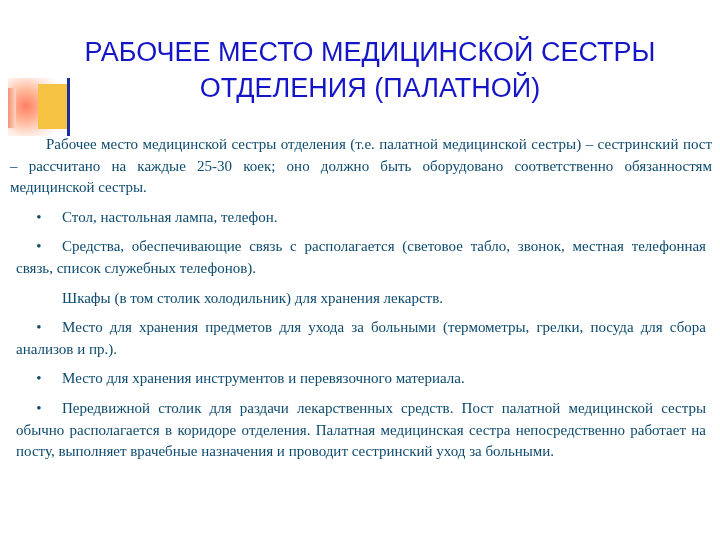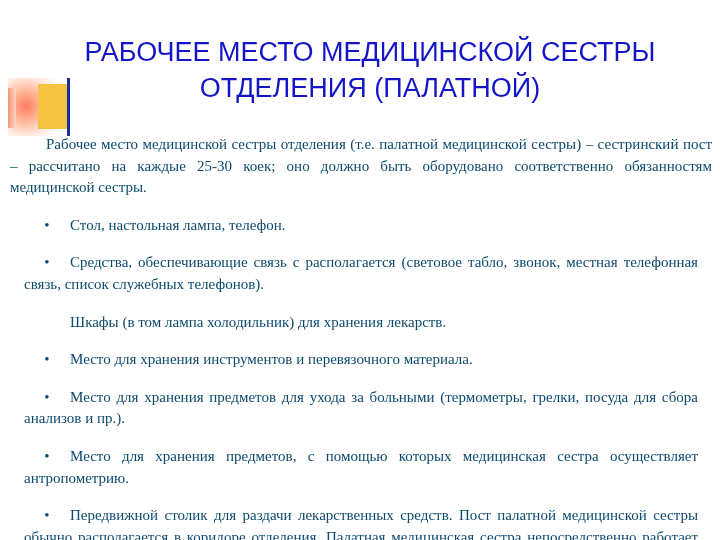--- a/index.html
+++ b/index.html
@@ -93,21 +93,21 @@
 
   .para {
     margin: 0 0 0 0;
     text-indent: 36px;
     padding: 0 2px 0 2px;
   }
 
   .bullet-line {
     position: relative;
     padding-left: 0;
-    margin: 16px;
+    margin: 8px;
   }
   .bullet-line .btext {
     display: inline;
   }
   
   .bullet-hang {
     padding-left: 0;
     text-indent: 0;
   }
   .bullet-hang .marker-inline {
@@ -131,25 +131,24 @@
   <div class="slide-title">РАБОЧЕЕ МЕСТО МЕДИЦИНСКОЙ СЕСТРЫ ОТДЕЛЕНИЯ (ПАЛАТНОЙ)</div>
 
   <div class="body-block">
 
     <div class="para">Рабочее место медицинской сестры отделения (т.е. палатной медицинской сестры) – сестринский пост – рассчитано на каждые 25-30 коек; оно должно быть оборудовано соответственно обязанностям медицинской сестры.</div>
 
     <div class="bullet-line bullet-hang"><span class="marker-inline">•</span><span class="btext">Стол, настольная лампа, телефон.</span></div>
 
     <div class="bullet-line bullet-hang"><span class="marker-inline">•</span><span class="btext">Средства, обеспечивающие связь с располагается (световое табло, звонок, местная телефонная связь, список служебных телефонов).</span></div>
 
-    <div class="bullet-line bullet-hang"><span class="marker-inline"></span><span class="btext">Шкафы (в том лампа холодильник) для хранения лекарств.</span></div>
+    <div class="bullet-line bullet-hang"><span class="marker-inline"></span><span class="btext">Шкафы (в том столик холодильник) для хранения лекарств.</span></div>
 
+
+    <div class="bullet-line bullet-hang"><span class="marker-inline">•</span><span class="btext">Место для хранения предметов для ухода за больными (термометры, грелки, посуда для сбора анализов и пр.).</span></div>
 
     <div class="bullet-line bullet-hang"><span class="marker-inline">•</span><span class="btext">Место для хранения инструментов и перевязочного материала.</span></div>
 
-    <div class="bullet-line bullet-hang"><span class="marker-inline">•</span><span class="btext">Место для хранения предметов для ухода за больными (термометры, грелки, посуда для сбора анализов и пр.).</span></div>
-
-    <div class="bullet-line bullet-hang"><span class="marker-inline">•</span><span class="btext">Место для хранения предметов, с помощью которых медицинская сестра осуществляет антропометрию.</span></div>
 
     <div class="bullet-line bullet-hang"><span class="marker-inline">•</span><span class="btext">Передвижной столик для раздачи лекарственных средств. Пост палатной медицинской сестры обычно располагается в коридоре отделения. Палатная медицинская сестра непосредственно работает на посту, выполняет врачебные назначения и проводит сестринский уход за больными.</span></div>
 
   </div>
 </div>
 
 </body></html>

